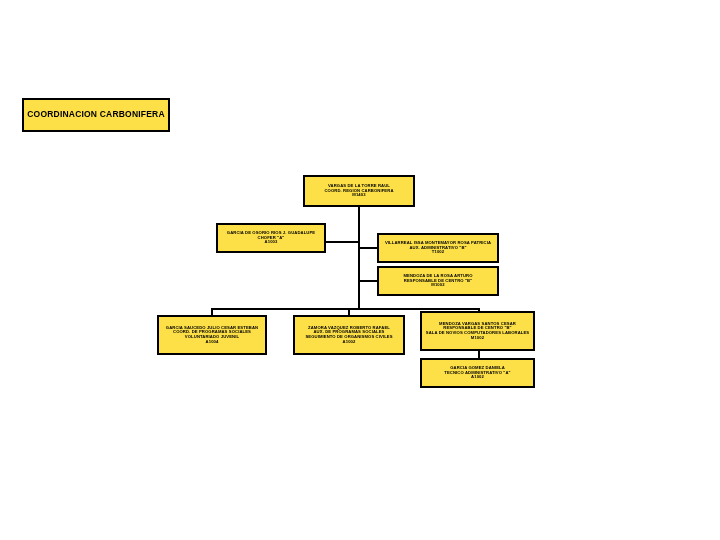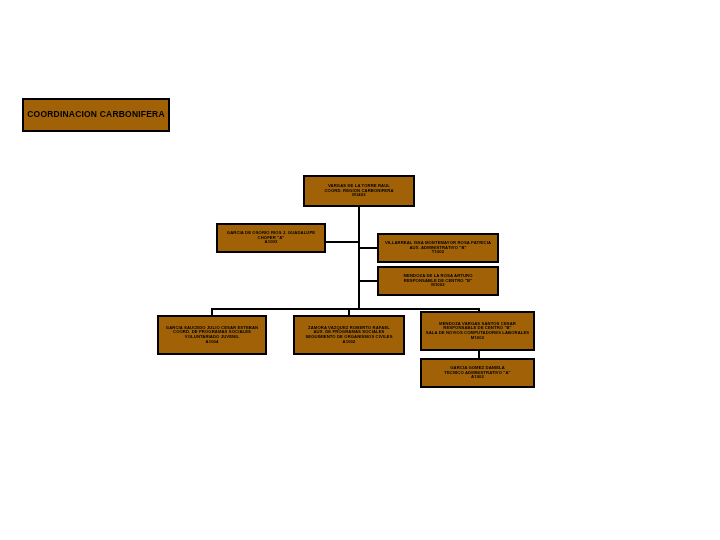--- a/index.html
+++ b/index.html
@@ -16,21 +16,21 @@
     position: relative;
     width: 720px;
     height: 540px;
     background: #ffffff;
     overflow: hidden;
   }
   
   .node {
     position: absolute;
     box-sizing: border-box;
-    background: #a16207;
+    background: #fde047;
     border: 2px solid #000000;
     display: flex;
     flex-direction: column;
     align-items: center;
     justify-content: center;
     text-align: center;
     z-index: 3;
     overflow: hidden;
   }
   .node .line {

